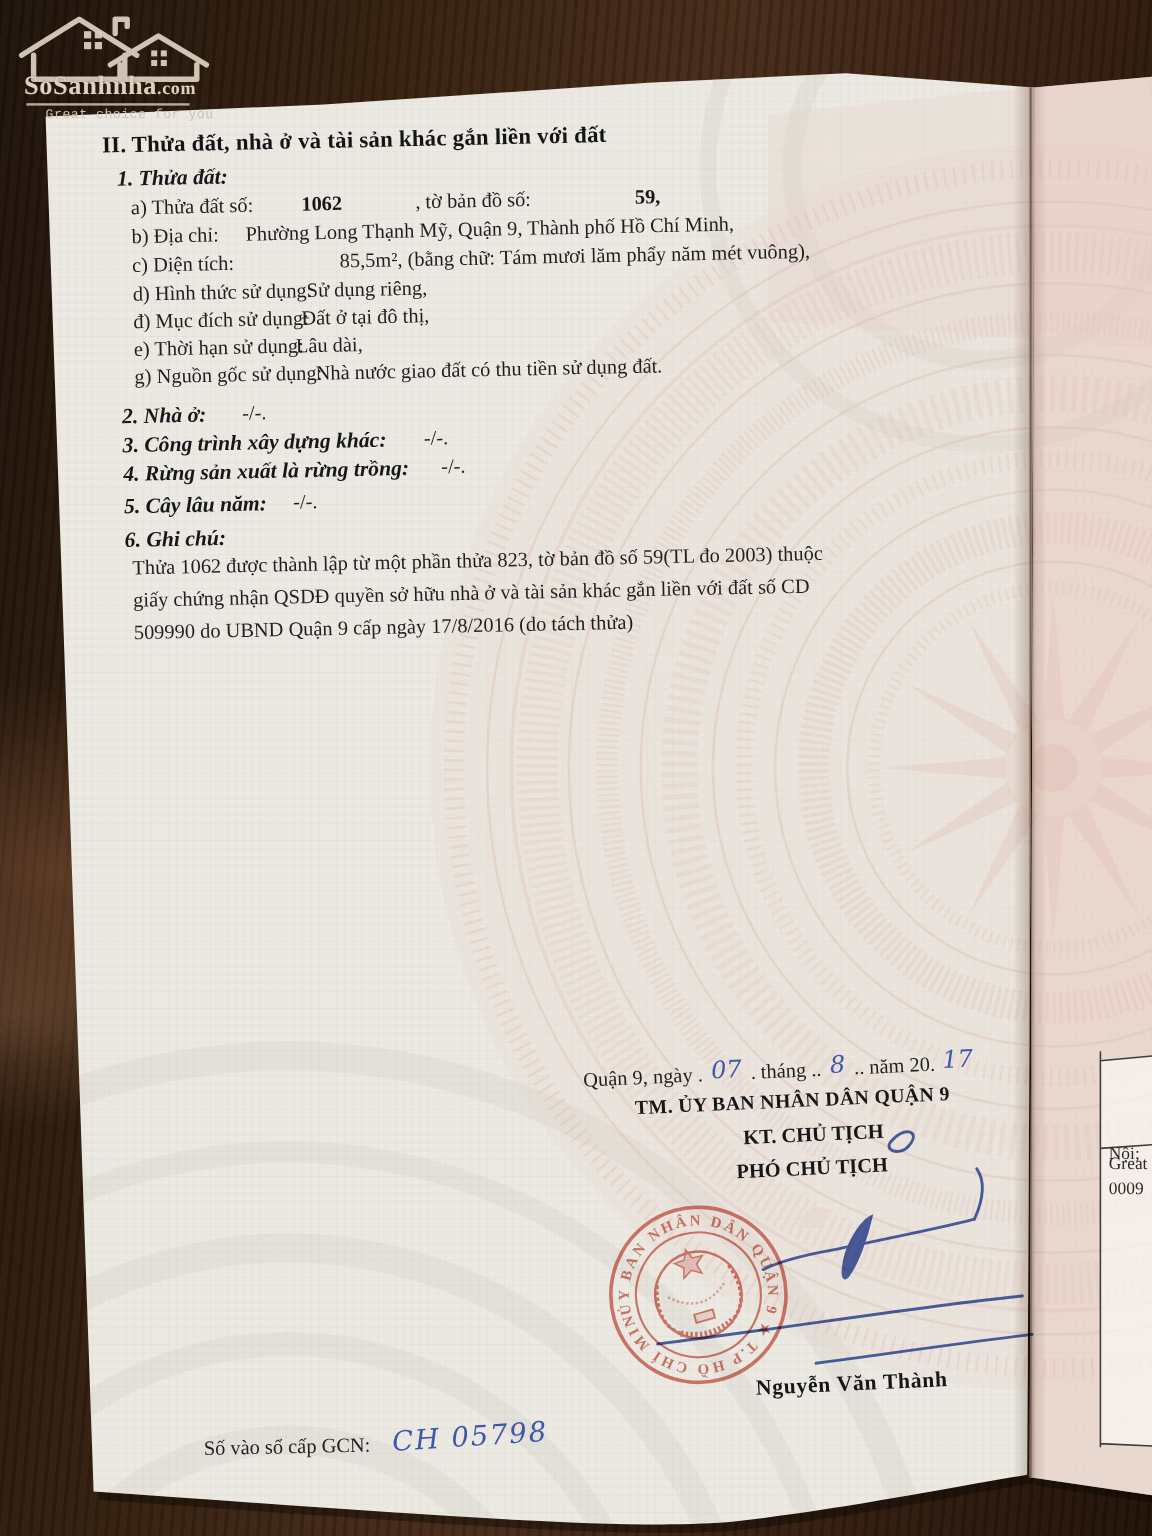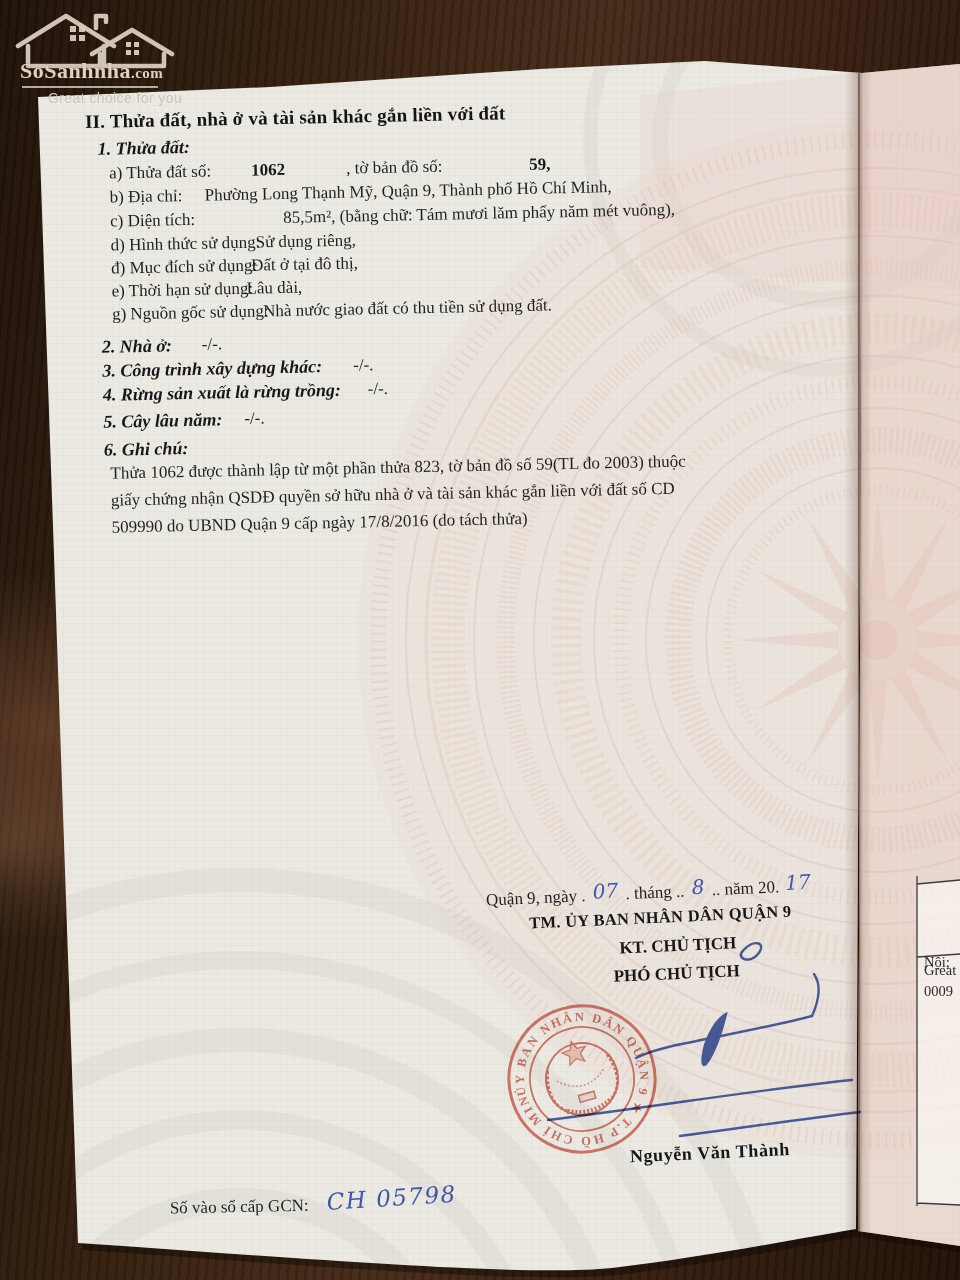--- a/index.html
+++ b/index.html
@@ -12,21 +12,21 @@
       radial-gradient(ellipse 260px 160px at 2% 66%, rgba(215,155,115,0.22), transparent 60%),
       repeating-linear-gradient(95deg, rgba(0,0,0,0.12) 0 3px, rgba(255,255,255,0.015) 3px 9px),
       linear-gradient(100deg,#20130b 0%,#34200f 25%,#482c1a 52%,#331d10 78%,#231208 100%);
   }
   #bg{position:absolute;left:0;top:0;z-index:1;}
   
   #logo{position:absolute;left:8px;top:10px;width:190px;height:96px;z-index:2;color:#d8cdbe;}
   #logo .brand{position:absolute;left:12px;top:48px;font-size:22px;font-weight:bold;letter-spacing:.5px;color:#dcd1c2;text-shadow:0 0 2px rgba(80,50,30,.4);}
   #logo .brand .tld{font-size:15px;font-weight:bold;}
   #logo .rule{position:absolute;left:14px;top:76px;width:136px;height:2px;background:#cfc4b4;opacity:.85;}
-  #logo .tag{position:absolute;left:40px;top:80px;font-size:14px;font-family:Liberation Sans, sans-serif;color:#cfc4b4;letter-spacing:.4px;}
+  #logo .tag{position:absolute;left:30px;top:80px;font-size:11px;font-family:Liberation Mono, monospace;color:#cfc4b4;letter-spacing:.4px;}
   
   #content{position:absolute;left:0;top:0;width:960px;height:1280px;z-index:4;transform:rotate(-1.2deg);transform-origin:90px 120px;}
   .line{position:absolute;white-space:nowrap;font-size:17px;color:#1f1f22;}
   .at{position:absolute;top:0;}
   .b{font-weight:bold;color:#17171a;}
   .bi{font-weight:bold;font-style:italic;font-size:18px;color:#17171a;}
   .title{font-size:19px;font-weight:bold;color:#141416;letter-spacing:.2px;}
   .hand{font-family:"DejaVu Serif",serif;font-style:italic;color:#3f57aa;}
   #sigblock{position:absolute;left:0;top:0;width:960px;height:1280px;transform:rotate(-1.4deg);transform-origin:620px 920px;}
   .ctr{font-weight:bold;color:#17171a;}

